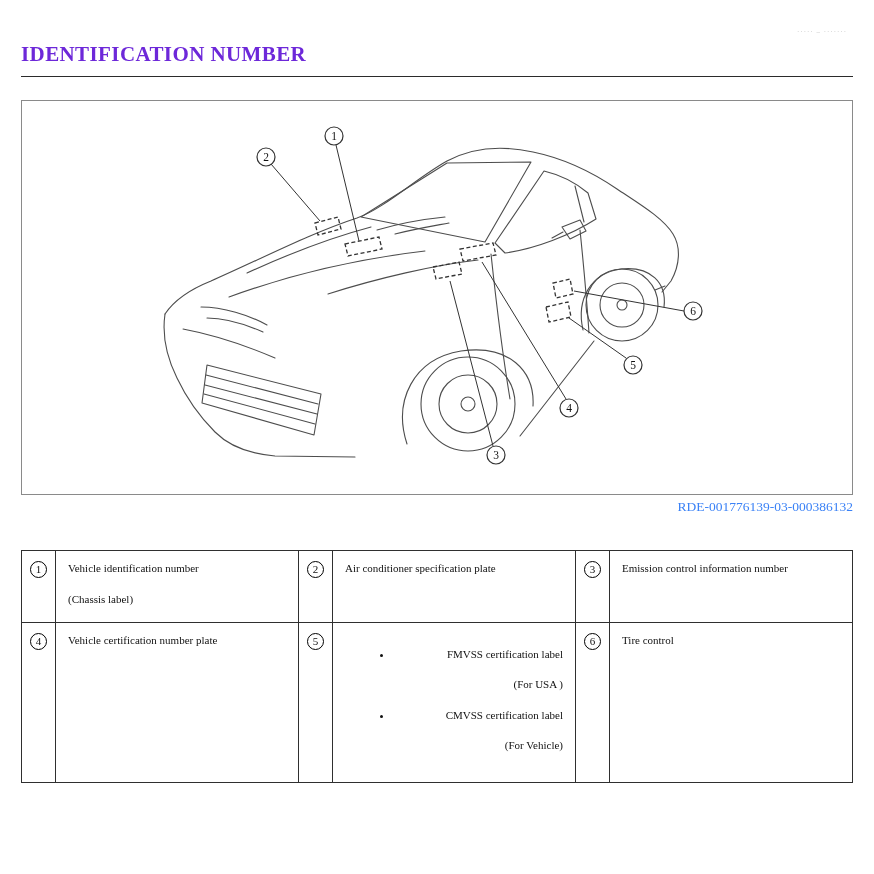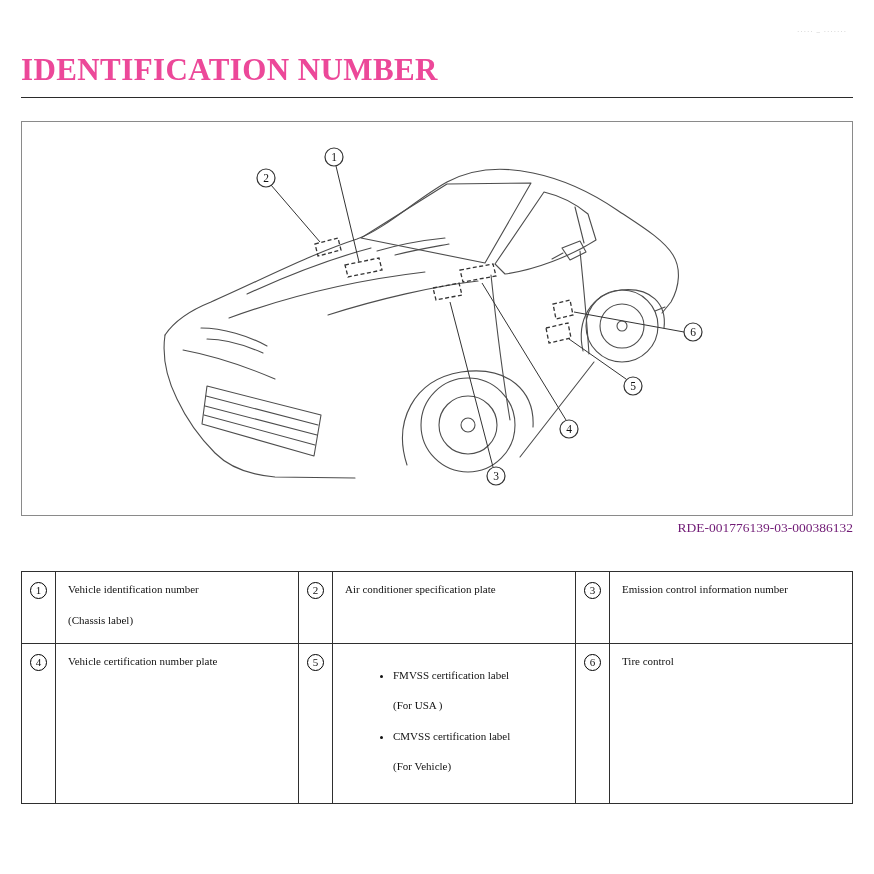--- a/index.html
+++ b/index.html
@@ -6,52 +6,52 @@
   html,body { width:874px; height:874px; background:#ffffff; overflow:hidden; }
   body { font-family:"Liberation Serif", serif; color:#111; }
   .page { padding:14px 21px 0 21px; }
 
   .header-note {
     text-align:right; font-size:7px; color:#b8b8b8;
     height:12px; margin-top:14px; padding-right:6px; letter-spacing:1px;
   }
 
   .page-title {
-    font-size:31px; font-weight:bold; letter-spacing:0.4px;
-    margin-top:12px; color:#ec4899;
+    font-size:21px; font-weight:bold; letter-spacing:0.4px;
+    margin-top:2px; color:#6d28d9;
   }
   .title-rule { border-bottom:1.6px solid #2b2b2b; margin-top:9px; }
 
   .figure-box {
     margin-top:23px; border:1px solid #8a8a8a; height:395px; background:#fff;
   }
   .figure-box svg { display:block; width:100%; height:100%; }
 
   .figure-ref {
-    text-align:right; font-size:13.5px; margin-top:4px; color:#701a75;
+    text-align:right; font-size:13.5px; margin-top:4px; color:#3b82f6;
   }
 
   .id-table {
     border-collapse:collapse; width:832px; margin-top:35px; table-layout:fixed;
   }
   .id-table td { border:1px solid #2f2f2f; vertical-align:top; }
   .c-num { width:34px; }
   td.num-cell { text-align:center; padding-top:8px; }
   td.txt-cell { padding:10px 12px; font-size:11px; line-height:1.4; }
   tr.row-1 td { height:72px; }
   tr.row-2 td { height:160px; }
   .circ {
     display:inline-block; width:17px; height:17px; border:1px solid #000;
     border-radius:50%; font-size:11px; line-height:15.5px; text-align:center;
   }
   .txt-cell p { margin:0; }
   .line2 { margin-top:16px !important; }
   .bullets-cell { padding-top:24px !important; }
   .bullets-cell ul { list-style:disc; padding-left:48px; margin:0; }
-  .bullets-cell li { margin-bottom:2px; }
+  .bullets-cell li { margin-bottom:2px;text-align:right; }
   .b-line { margin-bottom:15px !important; }
 </style>
 </head>
 <body>
 
 <div class="page">
 
   <div class="header-note">····· – ·······</div>
 
   <h1 class="page-title">IDENTIFICATION NUMBER</h1>

